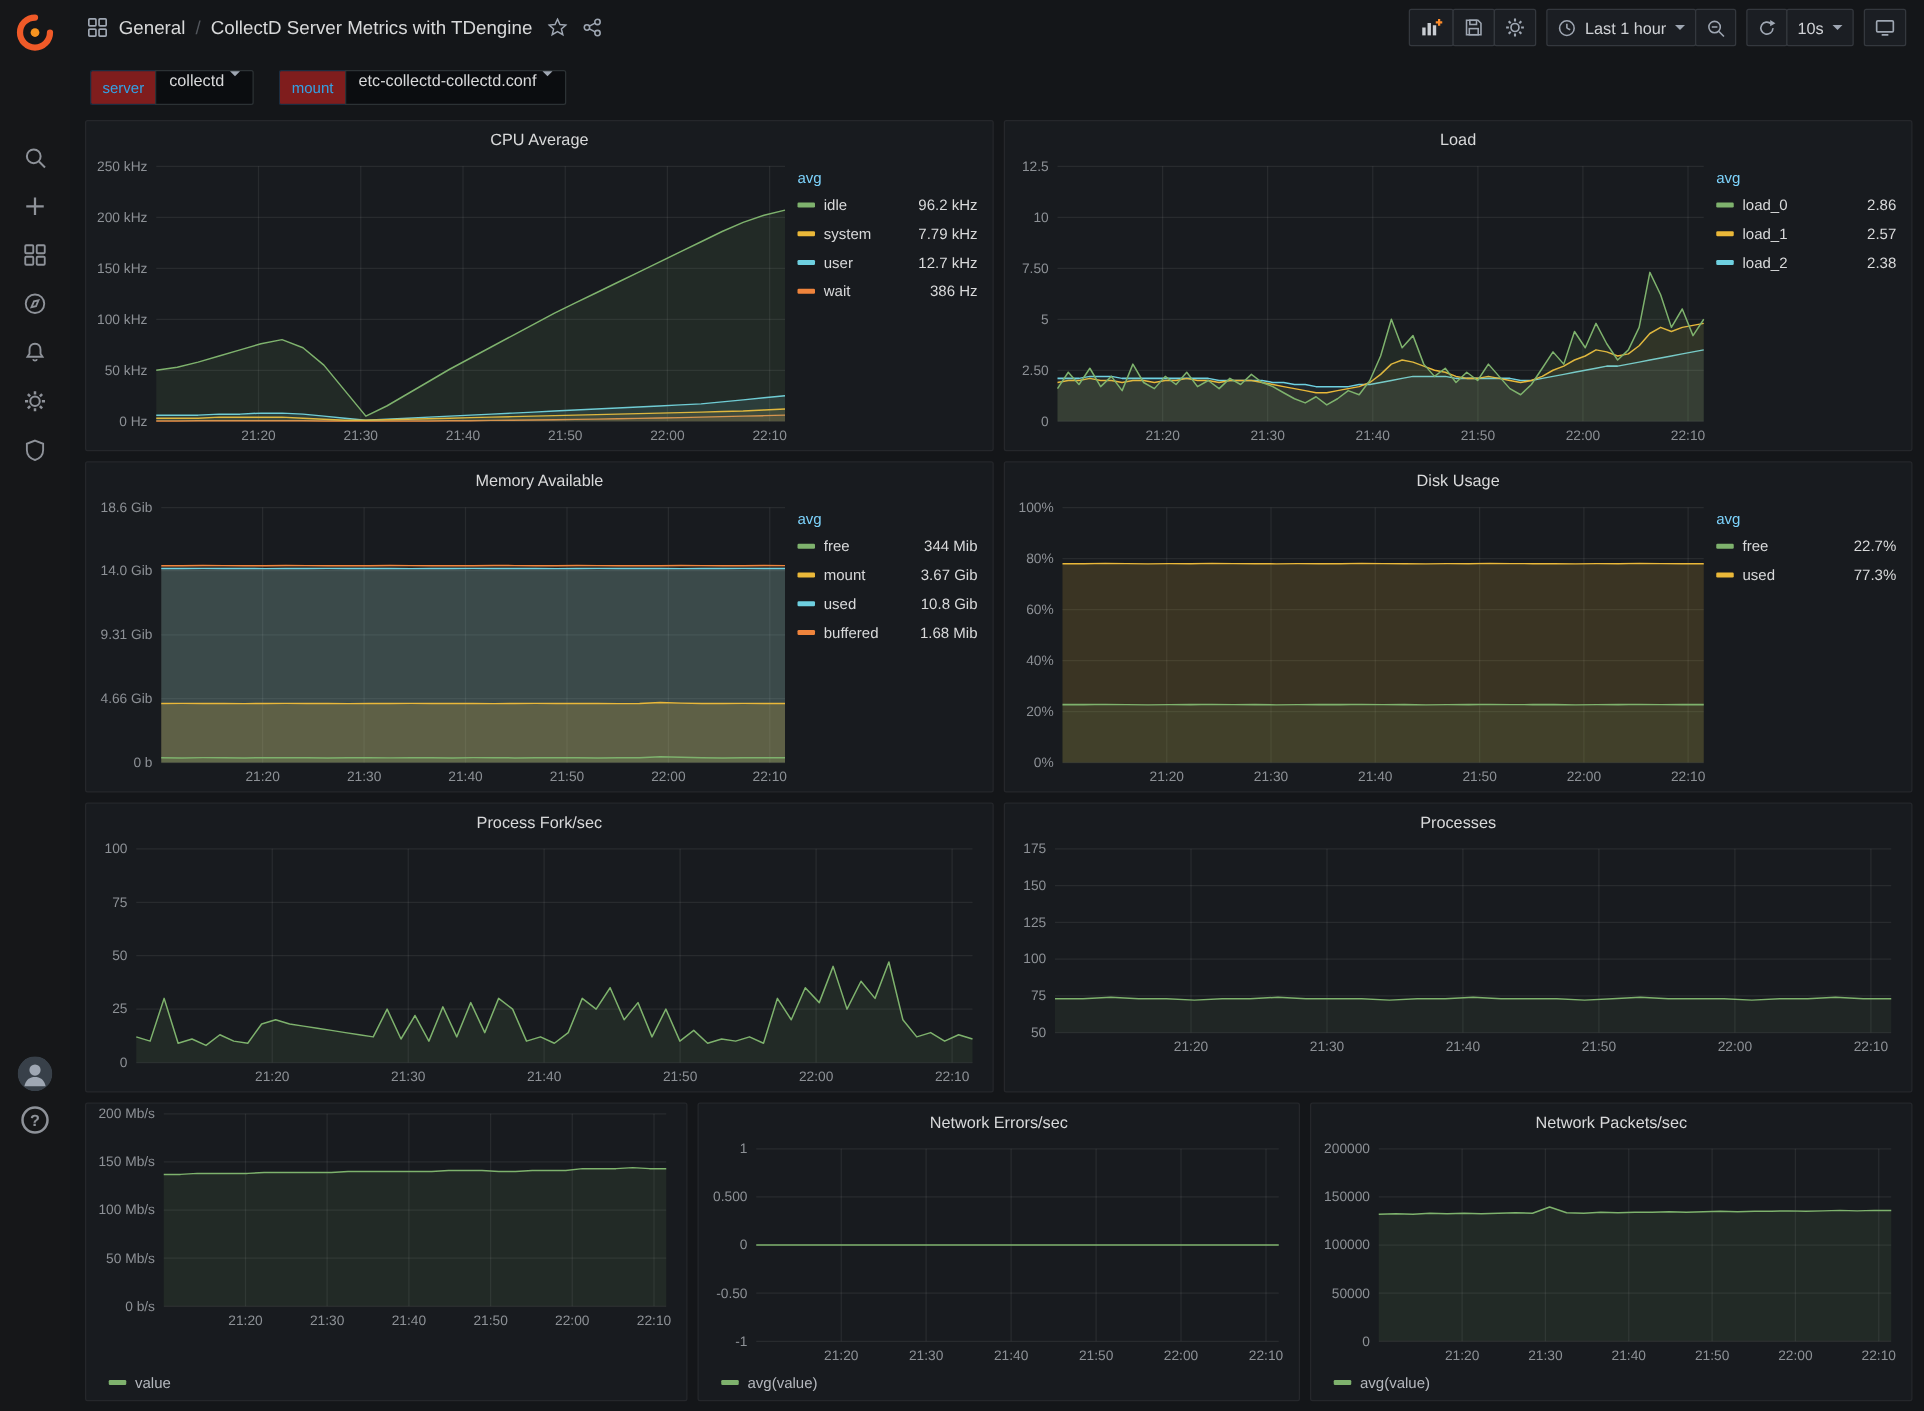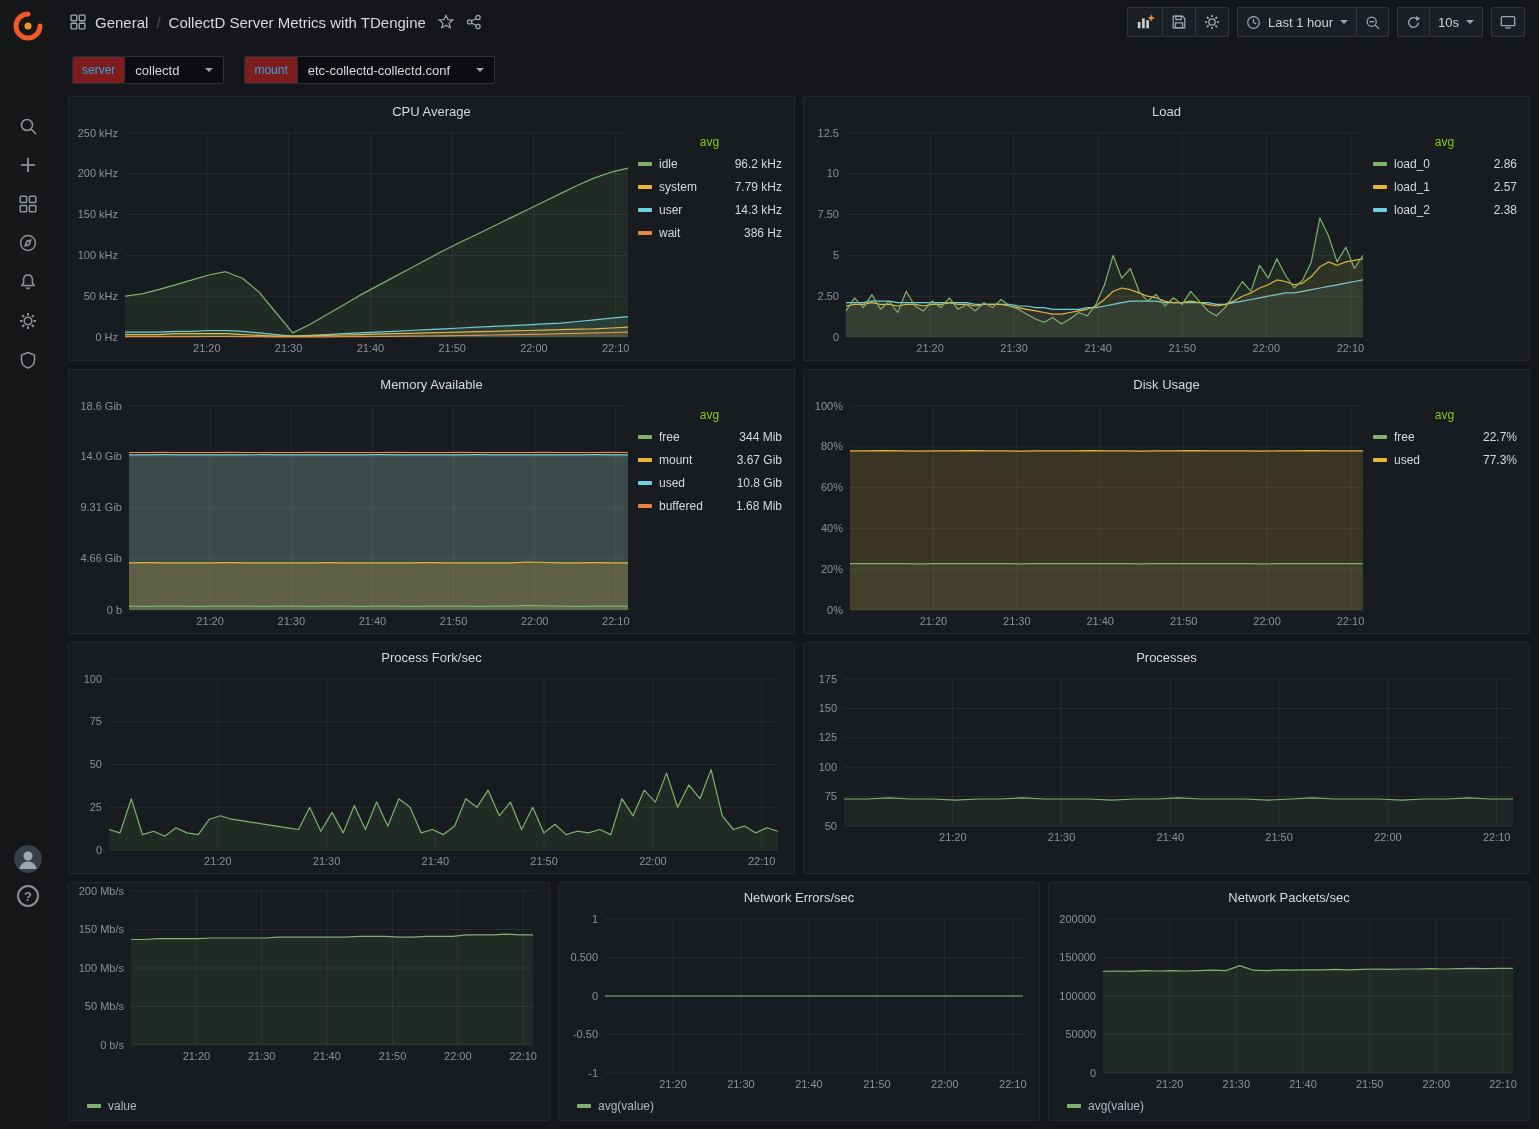--- a/index.html
+++ b/index.html
@@ -26,36 +26,36 @@
   .nav-btn{height:30px;min-width:32px;border:1px solid #34383e;background:#1b1e23;border-radius:2px;color:#9fa7b3;display:flex;align-items:center;justify-content:center;gap:7px;padding:0 8px;cursor:pointer;font-size:13px;white-space:nowrap}
   .nav-btn .txt{color:#d0d2d6}
   .grp{display:flex;margin-left:8px}
   .grp .nav-btn + .nav-btn{margin-left:-1px}
   .caret{width:0;height:0;border-left:4px solid transparent;border-right:4px solid transparent;border-top:4px solid #9fa7b3;display:inline-block}
 
   
   .submenu{position:fixed;left:56px;right:0;top:44px;height:52px;display:flex;align-items:center;padding-left:16px;gap:20px;background:#141619;z-index:8}
   .var-group{display:flex;align-items:stretch;height:28px}
   .var-label{background:#7f1d1d;color:#33a2e5;font-size:12px;display:flex;align-items:center;padding:0 9px;border-radius:2px 0 0 2px;border:1px solid #1b2d40;border-right:none}
-  .var-value{background:#0b0d10;border:1px solid #2c3235;color:#d8d9da;font-size:13px;display:flex;align-items:center;gap:26px;padding:0 10px;border-radius:0 2px 2px 0;cursor:pointer}
+  .var-value{background:#0b0d10;border:1px solid #2c3235;color:#d8d9da;font-size:13px;display:flex;align-items:flex-start;gap:5px;padding:0 10px;border-radius:0 2px 2px 0;cursor:pointer}
 
   
   .dashboard{position:absolute;left:56px;top:96px;right:0;padding:0 9px 0 12px}
   .row{display:grid;grid-template-columns:1fr 1fr;gap:8px;margin-bottom:8px}
   .row.three{grid-template-columns:1fr 1fr 1fr}
   .h265{height:265px}.h232{height:232px}.h239{height:239px}
   .panel{background:#181b1f;border:1px solid #25272b;border-radius:2px;display:flex;flex-direction:column;overflow:hidden}
   .panel-title{height:28px;flex:none;display:flex;align-items:center;justify-content:center;font-size:13px;font-weight:500;color:#d8d9da;cursor:pointer}
   .panel-body{flex:1;display:flex;min-height:0;padding:0 6px 2px 4px}
   .panel-body.col{flex-direction:column}
   .chart{flex:1;min-width:0;min-height:0}
 
   
   .legend-right{width:150px;flex:none;padding:10px 6px 0 0;font-size:12px}
-  .lhead{text-align:center;color:#84cc16;margin-bottom:3px;padding-right:1px;cursor:pointer}
+  .lhead{text-align:left;color:#7dd3fc;margin-bottom:3px;padding-right:1px;cursor:pointer}
   .lrow{display:flex;align-items:center;height:23px;cursor:pointer}
   .dash{width:14px;height:4px;border-radius:1px;margin-right:7px;flex:none}
   .lname{flex:1;color:#d8d9da}
   .lval{color:#d8d9da}
   .legend-bottom{flex:none;height:24px;display:flex;align-items:center;gap:18px;padding-left:14px;font-size:12px}
   .litem{display:flex;align-items:center;color:#b4b7bd;cursor:pointer}
   .litem .dash{margin-right:7px}
 </style>
 </head>
 <body>
@@ -308,21 +308,21 @@
               <span class="lval">96.2 kHz</span>
             </div>
             <div class="lrow">
               <span class="dash" style="background: rgb(234, 184, 57);"></span>
               <span class="lname">system</span>
               <span class="lval">7.79 kHz</span>
             </div>
             <div class="lrow">
               <span class="dash" style="background: rgb(110, 208, 224);"></span>
               <span class="lname">user</span>
-              <span class="lval">14.3 kHz</span>
+              <span class="lval">12.7 kHz</span>
             </div>
             <div class="lrow">
               <span class="dash" style="background: rgb(239, 132, 60);"></span>
               <span class="lname">wait</span>
               <span class="lval">386 Hz</span>
             </div>
           </aside>
       </div>
     </section>
     <section class="panel">

